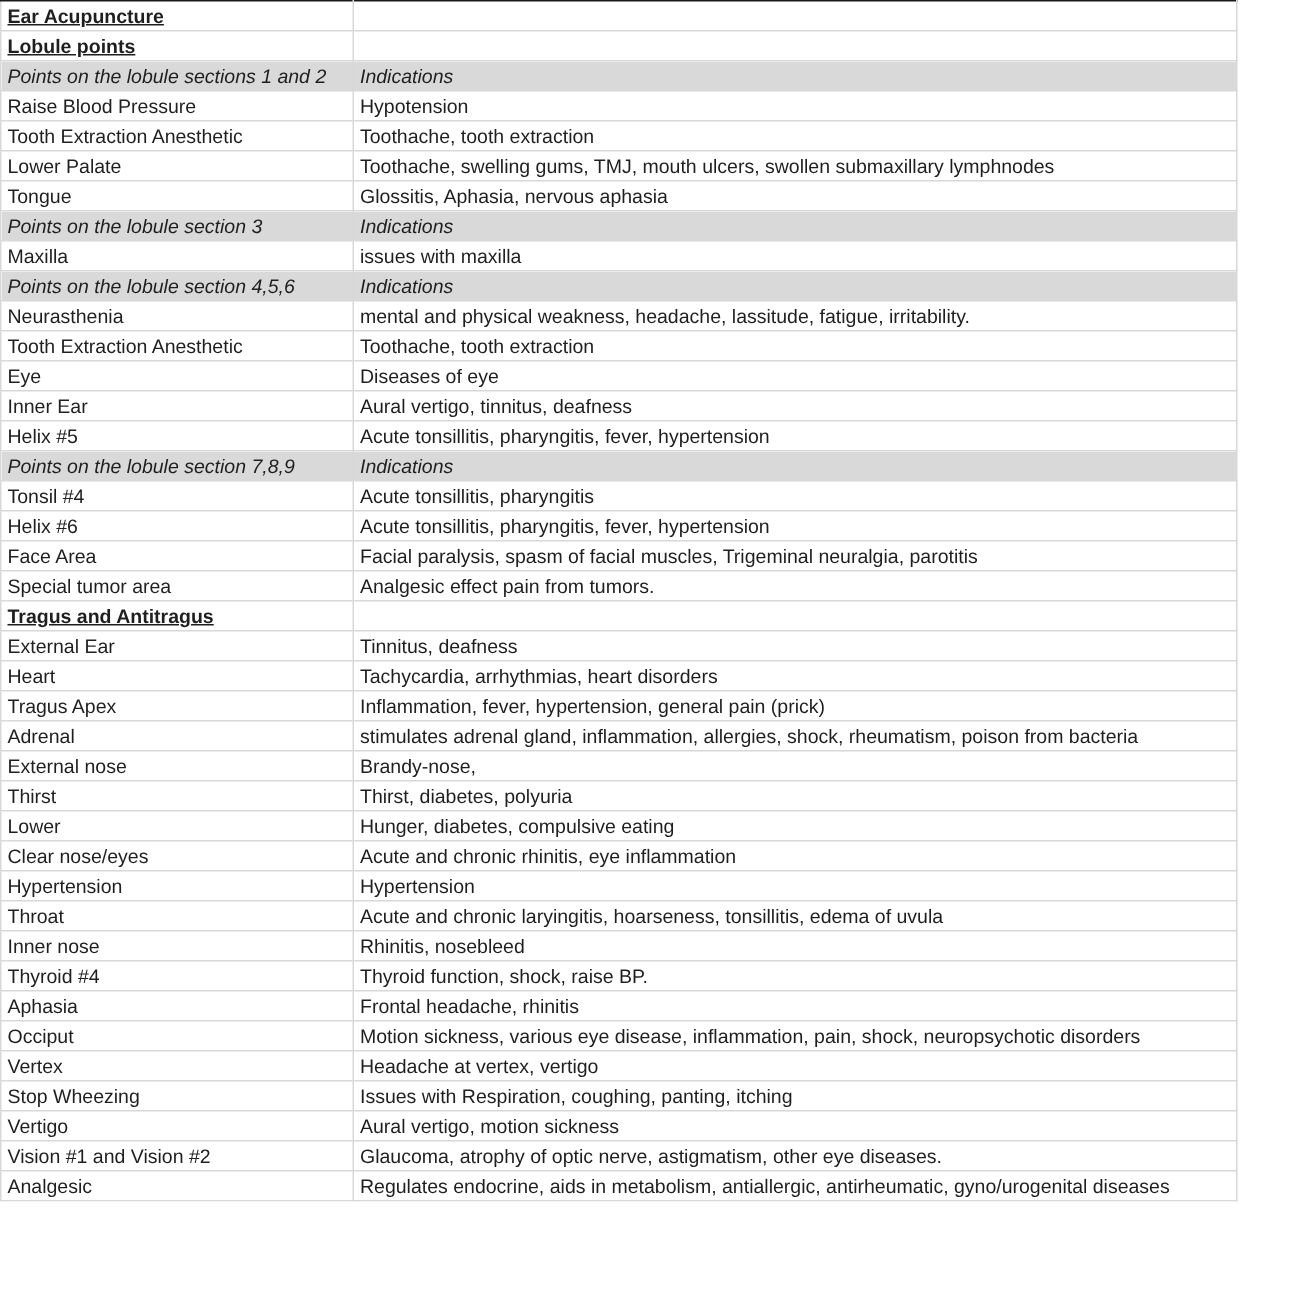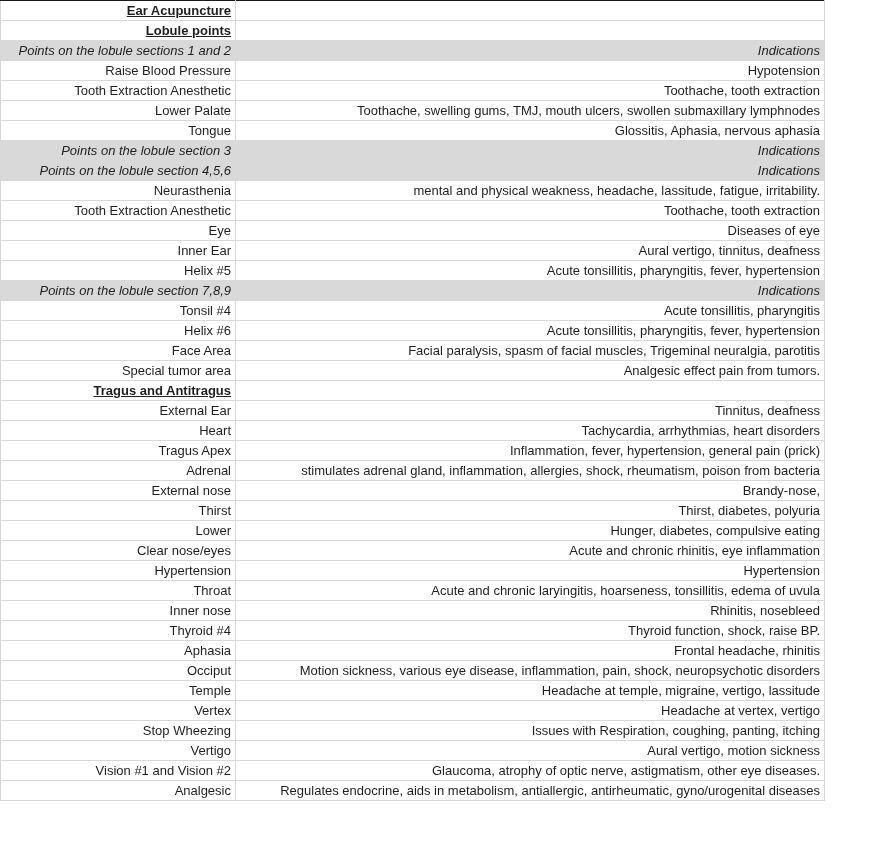--- a/index.html
+++ b/index.html
@@ -9,21 +9,20 @@
     width: 870px;
     font-family: "Liberation Sans", sans-serif;
     font-size: 13px;
     color: #1f1f1f;
   }
   table.acu-table {
     border-collapse: collapse;
     table-layout: fixed;
     width: 824px;
     margin: 0;
-    text-align: right;
   }
   td {
     height: 19px;
     line-height: 19px;
     padding: 0 4px;
     border: 1px solid #d8d8d8;
     white-space: nowrap;
     overflow: hidden;
     vertical-align: middle;
   }
@@ -73,20 +72,24 @@
         <td class="c2">Toothache, swelling gums, TMJ, mouth ulcers, swollen submaxillary lymphnodes</td>
       </tr>
       <tr class="data">
         <td class="c1">Tongue</td>
         <td class="c2">Glossitis, Aphasia, nervous aphasia</td>
       </tr>
       <tr class="section">
         <td class="c1">Points on the lobule section 3</td>
         <td class="c2">Indications</td>
       </tr>
+      <tr class="data">
+        <td class="c1">Maxilla</td>
+        <td class="c2">issues with maxilla</td>
+      </tr>
       <tr class="section">
         <td class="c1">Points on the lobule section 4,5,6</td>
         <td class="c2">Indications</td>
       </tr>
       <tr class="data">
         <td class="c1">Neurasthenia</td>
         <td class="c2">mental and physical weakness, headache, lassitude, fatigue, irritability.</td>
       </tr>
       <tr class="data">
         <td class="c1">Tooth Extraction Anesthetic</td>
@@ -176,24 +179,20 @@
         <td class="c1">Thyroid #4</td>
         <td class="c2">Thyroid function, shock, raise BP.</td>
       </tr>
       <tr class="data">
         <td class="c1">Aphasia</td>
         <td class="c2">Frontal headache, rhinitis</td>
       </tr>
       <tr class="data">
         <td class="c1">Occiput</td>
         <td class="c2">Motion sickness, various eye disease, inflammation, pain, shock, neuropsychotic disorders</td>
-      </tr>
-      <tr class="data">
-        <td class="c1">Temple</td>
-        <td class="c2">Headache at temple, migraine, vertigo, lassitude</td>
       </tr>
       <tr class="data">
         <td class="c1">Vertex</td>
         <td class="c2">Headache at vertex, vertigo</td>
       </tr>
       <tr class="data">
         <td class="c1">Stop Wheezing</td>
         <td class="c2">Issues with Respiration, coughing, panting, itching</td>
       </tr>
       <tr class="data">

